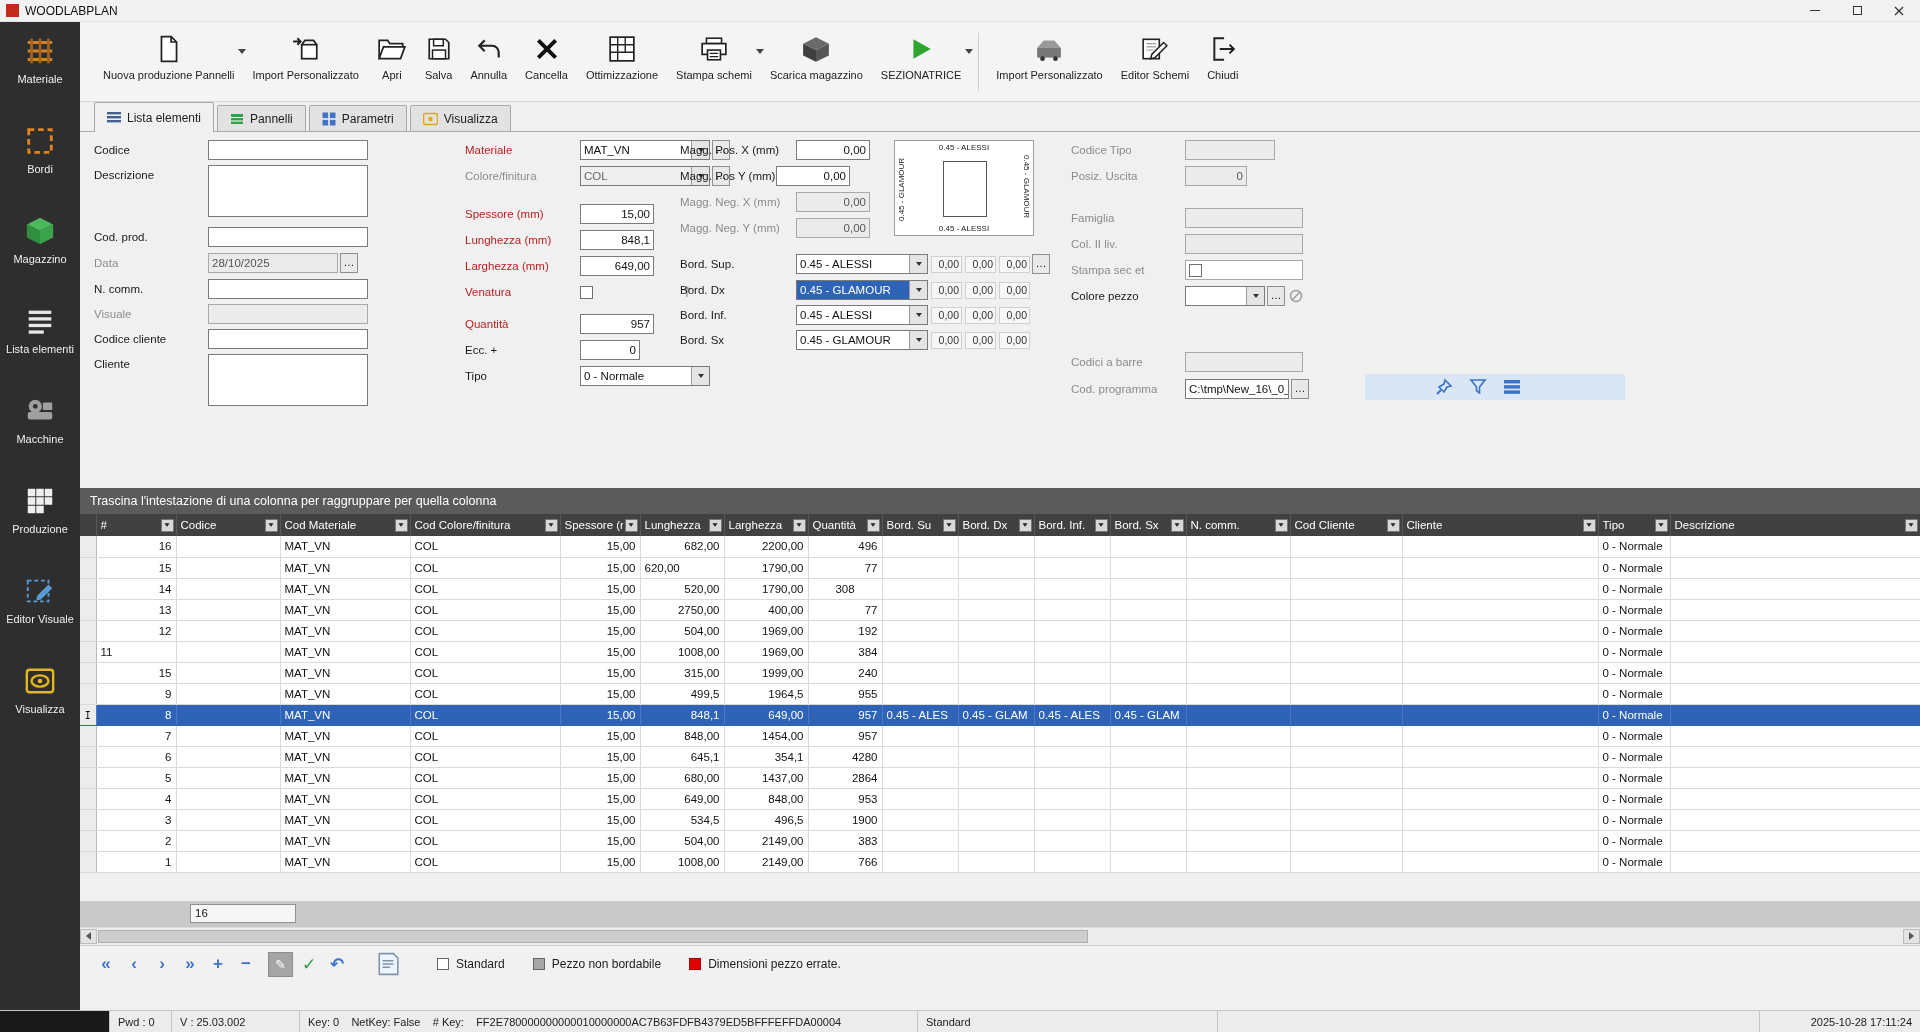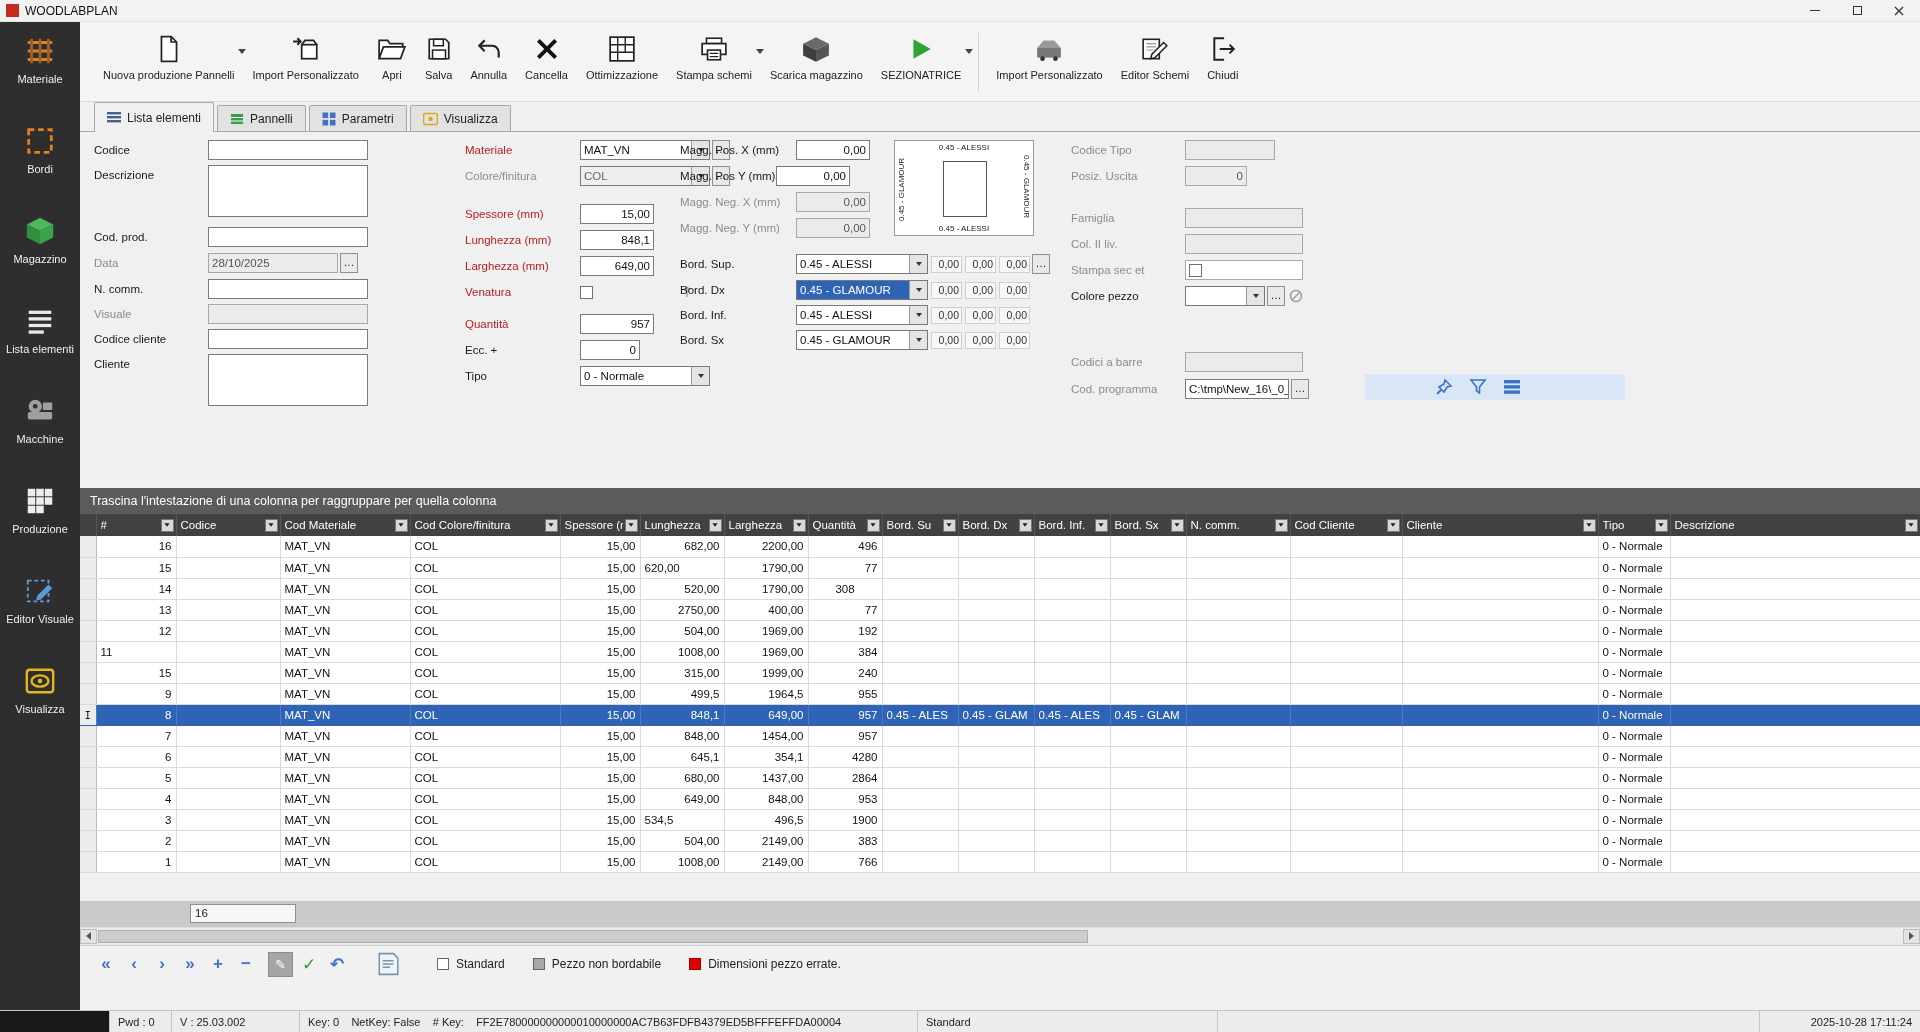--- a/index.html
+++ b/index.html
@@ -1082,21 +1082,21 @@
               <td style="text-align:left">0 - Normale</td>
               <td style="text-align:left"></td>
             </tr>
             <tr>
               <td class="ind"></td>
               <td style="text-align:right">3</td>
               <td style="text-align:left"></td>
               <td style="text-align:left">MAT_VN</td>
               <td style="text-align:left">COL</td>
               <td style="text-align:right">15,00</td>
-              <td style="text-align:left">534,5</td>
+              <td style="text-align:right">534,5</td>
               <td style="text-align:right">496,5</td>
               <td style="text-align:right">1900</td>
               <td style="text-align:left"></td>
               <td style="text-align:left"></td>
               <td style="text-align:left"></td>
               <td style="text-align:left"></td>
               <td style="text-align:left"></td>
               <td style="text-align:left"></td>
               <td style="text-align:left"></td>
               <td style="text-align:left">0 - Normale</td>

